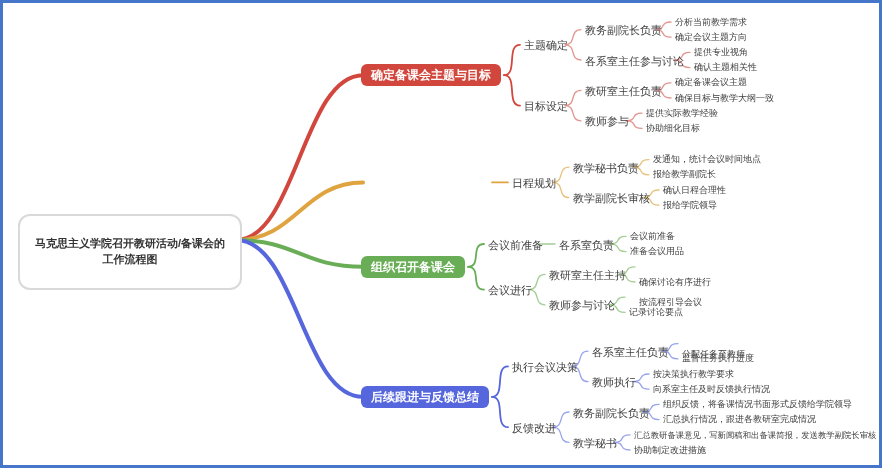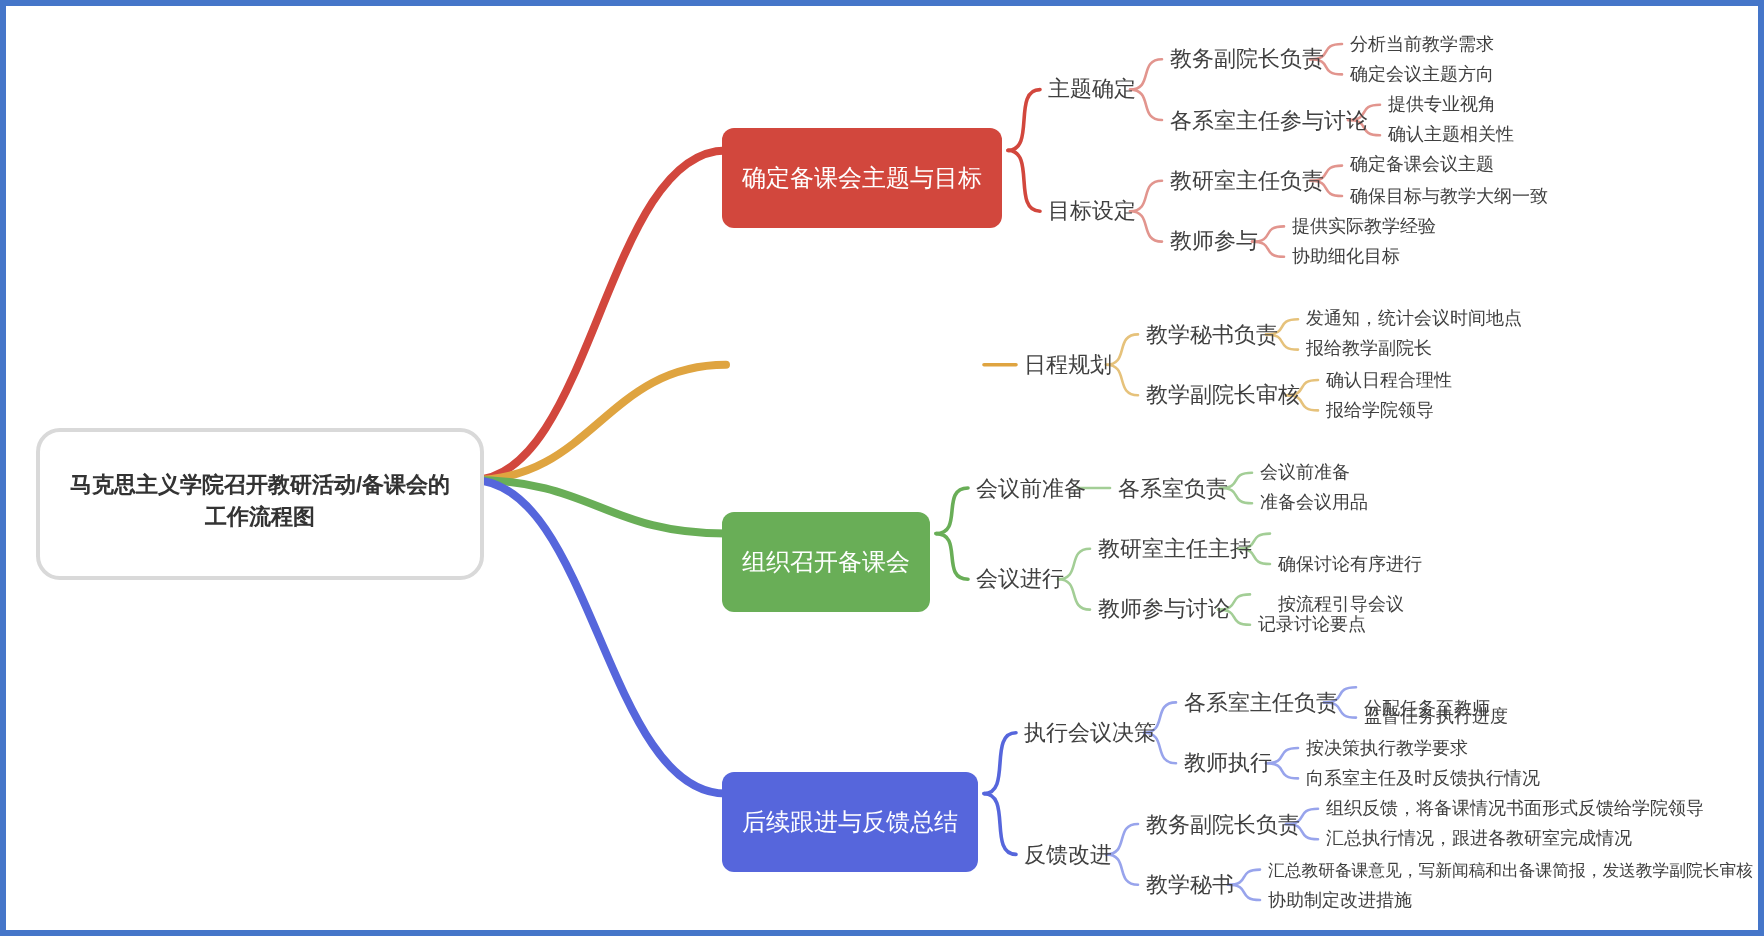--- a/index.html
+++ b/index.html
@@ -19,23 +19,23 @@
     width:200px;
     padding:20px 10px;
     border:2px solid #d9d9d9;
     border-radius:12px;
     background:#ffffff;
     font-size:11px;font-weight:bold;color:#333333;
     text-align:center;line-height:1.45;
     white-space:normal;
   }
   .branch{
-    padding:19px 10px;
+    padding:5px 10px;
     border-radius:6px;
-    color:#ffffff;font-size:12px;font-weight:normal;
+    color:#ffffff;font-size:12px;font-weight:bold;
     line-height:1;
   }
   .plain{font-size:11px;color:#404040;line-height:1.2;}
   .leaf{font-size:9px;color:#404040;line-height:1.2;}
 </style>
 </head>
 <body>
 
 <div class="frame">
   <svg id="edges" xmlns="http://www.w3.org/2000/svg">

